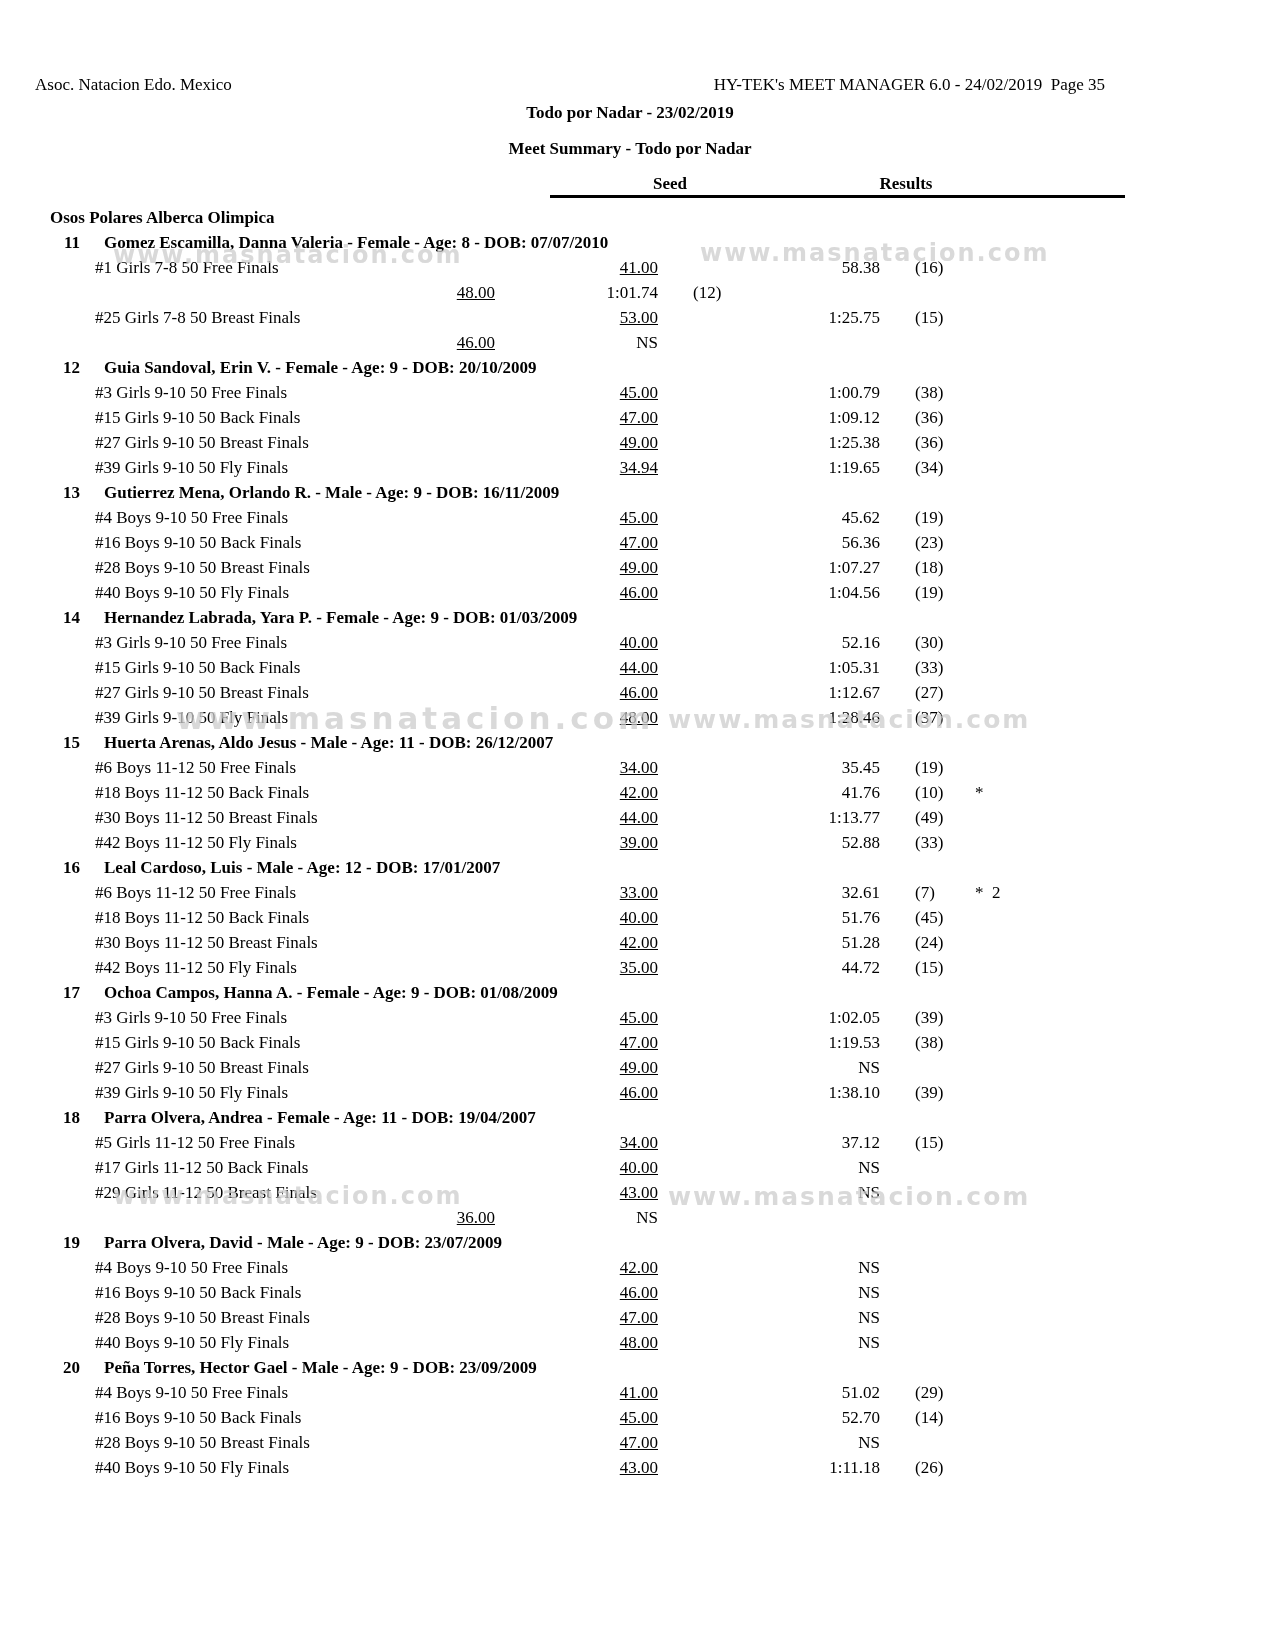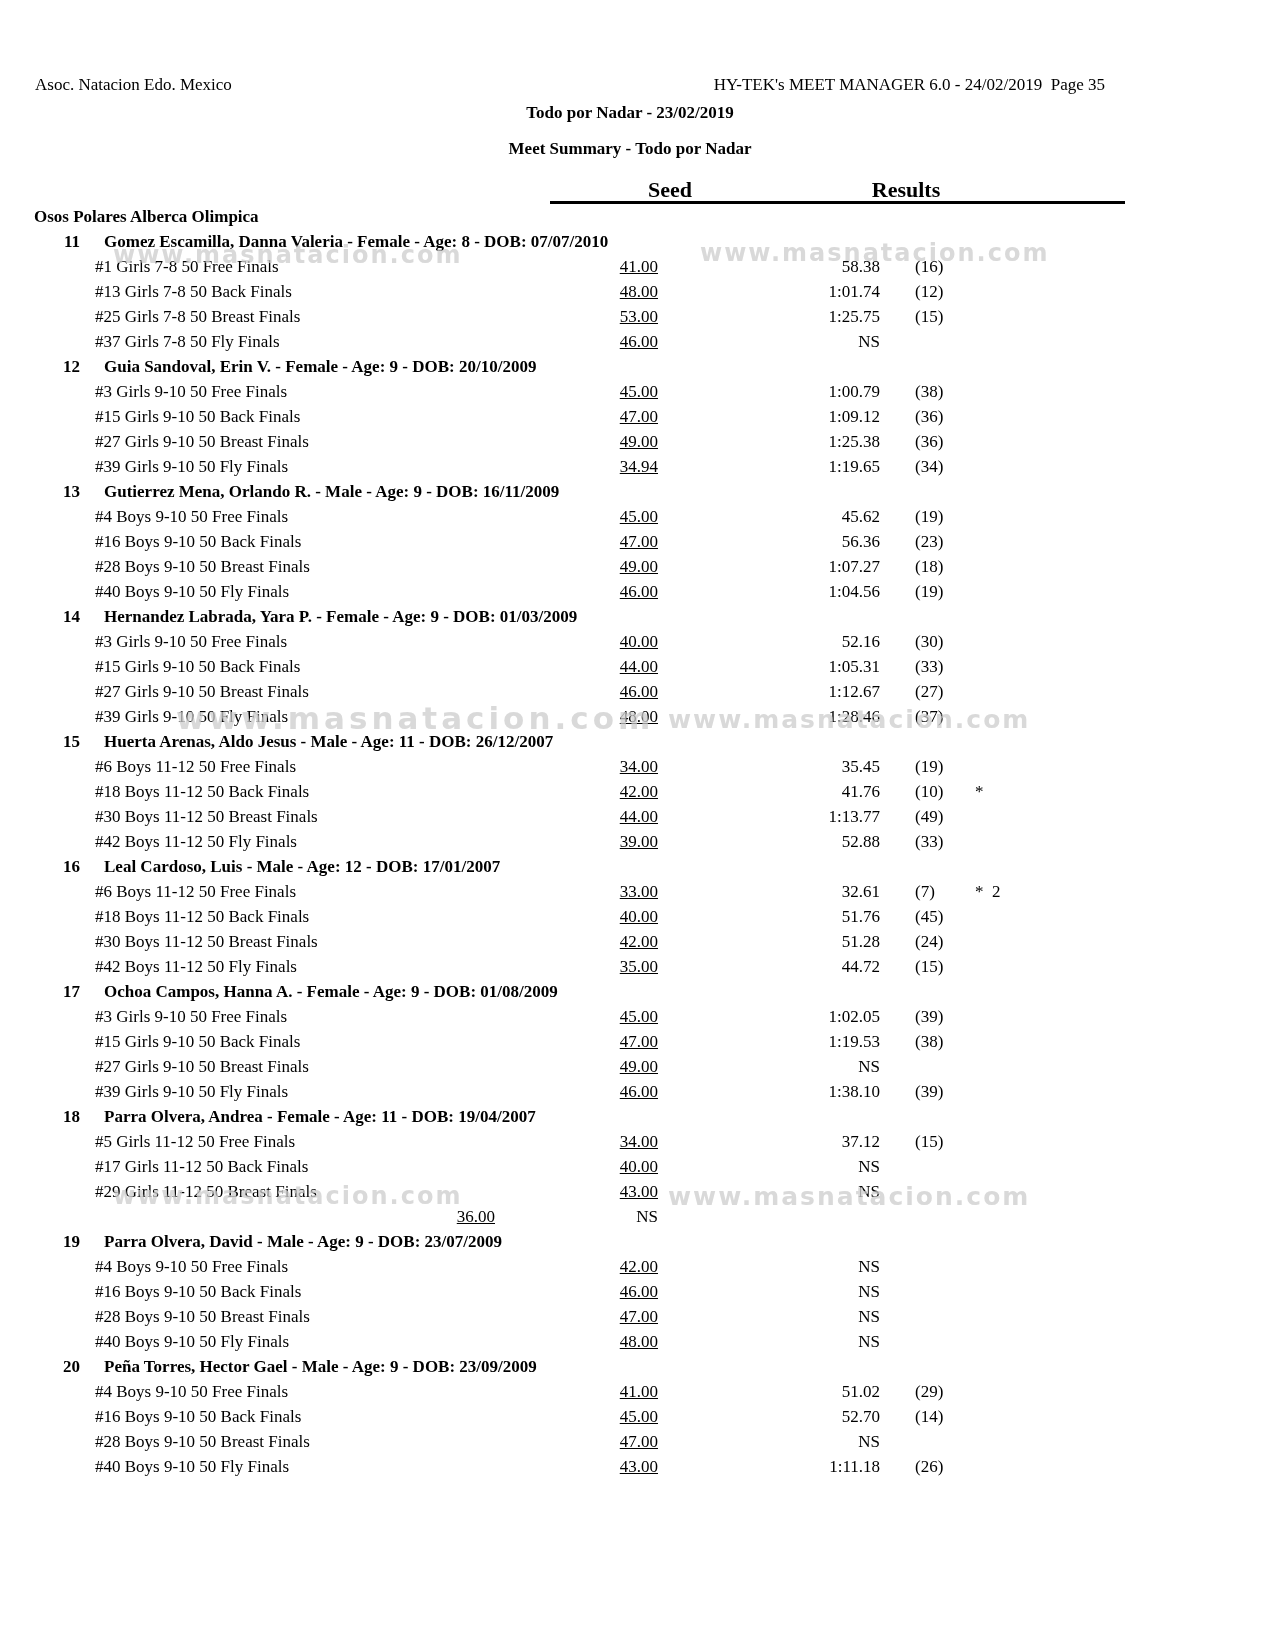--- a/index.html
+++ b/index.html
@@ -44,41 +44,41 @@
     text-align: center;
     font-weight: bold;
     font-size: 17px;
     line-height: 22px;
   }
   .title-meet   { margin-top: 7px; }
   .title-report { margin-top: 14px; }
   
   .cols-hdr {
     position: relative;
-    margin-top: 20px;
+    margin-top: 14px;
     margin-left: 35px;
     height: 24px;
     font-weight: bold;
-    font-size: 22px;
+    font-size: 17px;
     line-height: 20px;
   }
   .col-seed    { position: absolute; left: 595px; width: 80px; text-align: center; }
   .col-results { position: absolute; left: 826px; width: 90px; text-align: center; }
   .rule {
     position: absolute;
     left: 515px;
     bottom: 0;
     width: 575px;
     height: 3px;
     background: #000000;
   }
   
   .team {
-    margin-top: 0;
-    padding-left: 34px;
+    margin-top: 7px;
+    padding-left: 50px;
     font-weight: bold;
     font-size: 17px;
     line-height: 25px;
   }
   .entries { padding-left: 35px; }
   .entry { height: 125px; }
   .name-line {
     display: grid;
     grid-template-columns: 45px 1fr;
     column-gap: 24px;
@@ -138,37 +138,35 @@
         <div class="row">
           <span class="ind"></span>
           <span class="ev">#1 Girls 7-8 50 Free Finals</span>
           <span class="sd">41.00</span>
           <span class="rs">58.38</span>
           <span class="pl">(16)</span>
           <span class="fl"></span>
         </div>
         <div class="row">
           <span class="ind"></span>
-          <span class="ev">#13 Girls 7-8 50 Back Finals</span>
           <span class="sd">48.00</span>
           <span class="rs">1:01.74</span>
           <span class="pl">(12)</span>
           <span class="fl"></span>
         </div>
         <div class="row">
           <span class="ind"></span>
           <span class="ev">#25 Girls 7-8 50 Breast Finals</span>
           <span class="sd">53.00</span>
           <span class="rs">1:25.75</span>
           <span class="pl">(15)</span>
           <span class="fl"></span>
         </div>
         <div class="row">
           <span class="ind"></span>
-          <span class="ev">#37 Girls 7-8 50 Fly Finals</span>
           <span class="sd">46.00</span>
           <span class="rs">NS</span>
           <span class="pl"></span>
           <span class="fl"></span>
         </div>
       </div>
 
       <div class="entry">
         <div class="name-line">
           <span class="num">12</span>

